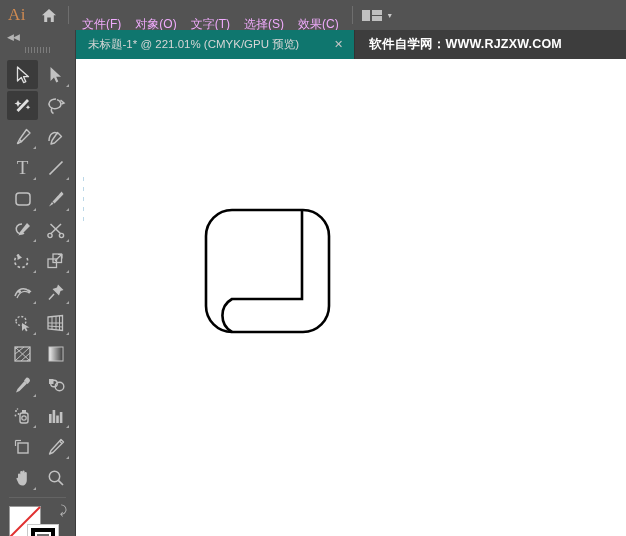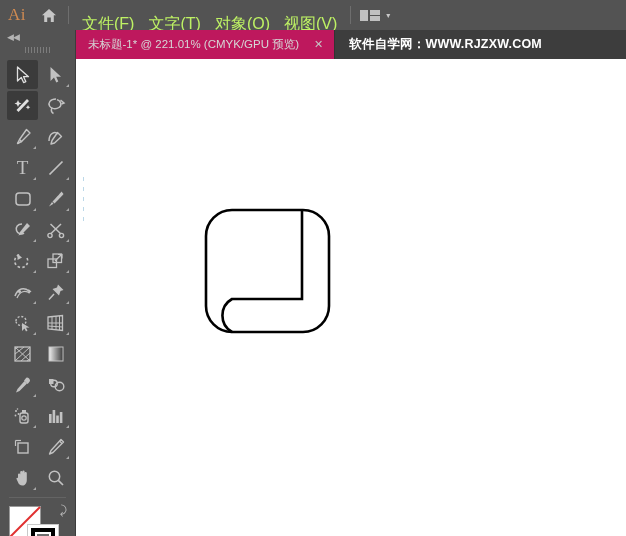--- a/index.html
+++ b/index.html
@@ -33,22 +33,22 @@
   #home-btn {
     width: 30px; height: 30px;
     display: flex; align-items: center; justify-content: center;
   }
   .menu-div {
     width: 1px; height: 18px;
     background: #6e6e6e;
     margin: 0 6px 0 4px;
   }
   .menu-item {
-    color: #bef264;
-    font-size: 16px;
+    color: #f0abfc;
+    font-size: 12px;
     padding: 9px 7px;
     height: 30px;
     line-height: 30px;
     white-space: nowrap;
   }
   #ws-divider {
     width: 1px; height: 18px;
     background: #6e6e6e;
     margin-left: 6px;
   }
@@ -61,25 +61,26 @@
   }
 
   
   #tabbar {
     position: absolute; left: 76px; top: 30px;
     width: 550px; height: 29px;
     background: #3d3d3d;
     display: flex; align-items: stretch;
   }
   #tab-active {
-    background: #be185d;
+    background: #0f766e;
     display: flex; align-items: center;
     padding: 0 8px 0 12px;
     border-right: 1px solid #333;
     height: 29px;
+    gap: 20px;
   }
   #tab-active-label {
     color: #d6d6d6; font-size: 11.5px; white-space: nowrap;
   }
   #tab-close {
     color: #c6c6c6; font-size: 11px;
     margin-left: 12px; padding: 0 3px;
     font-family: "Liberation Sans", sans-serif;
   }
   #tab-watermark {
@@ -212,23 +213,24 @@
 
     <div id="home-btn">
       <svg width="16" height="15" viewBox="0 0 16 15">
         <path d="M8 1 L15 7.2 L12.8 7.2 L12.8 14 L9.8 14 L9.8 9.6 L6.2 9.6 L6.2 14 L3.2 14 L3.2 7.2 L1 7.2 Z" fill="#c6c6c6"></path>
       </svg>
     </div>
 
     <div class="menu-div"></div>
 
     <div class="menu-item">文件(F)</div>
+    <div class="menu-item">对象(O)</div>
     <div class="menu-item">文字(T)</div>
-    <div class="menu-item">对象(O)</div>
-    <div class="menu-item">视图(V)</div>
+    <div class="menu-item">选择(S)</div>
+    <div class="menu-item">效果(C)</div>
 
     <div id="ws-divider"></div>
 
     <div id="ws-switcher">
       <svg width="22" height="15" viewBox="0 0 22 15">
         <rect x="1" y="2" width="8" height="11" fill="#c0c0c0"></rect>
         <rect x="11" y="2" width="10" height="5" fill="#c0c0c0"></rect>
         <rect x="11" y="8" width="10" height="5" fill="#c0c0c0"></rect>
       </svg>
       <span id="ws-chevron">▾</span>

